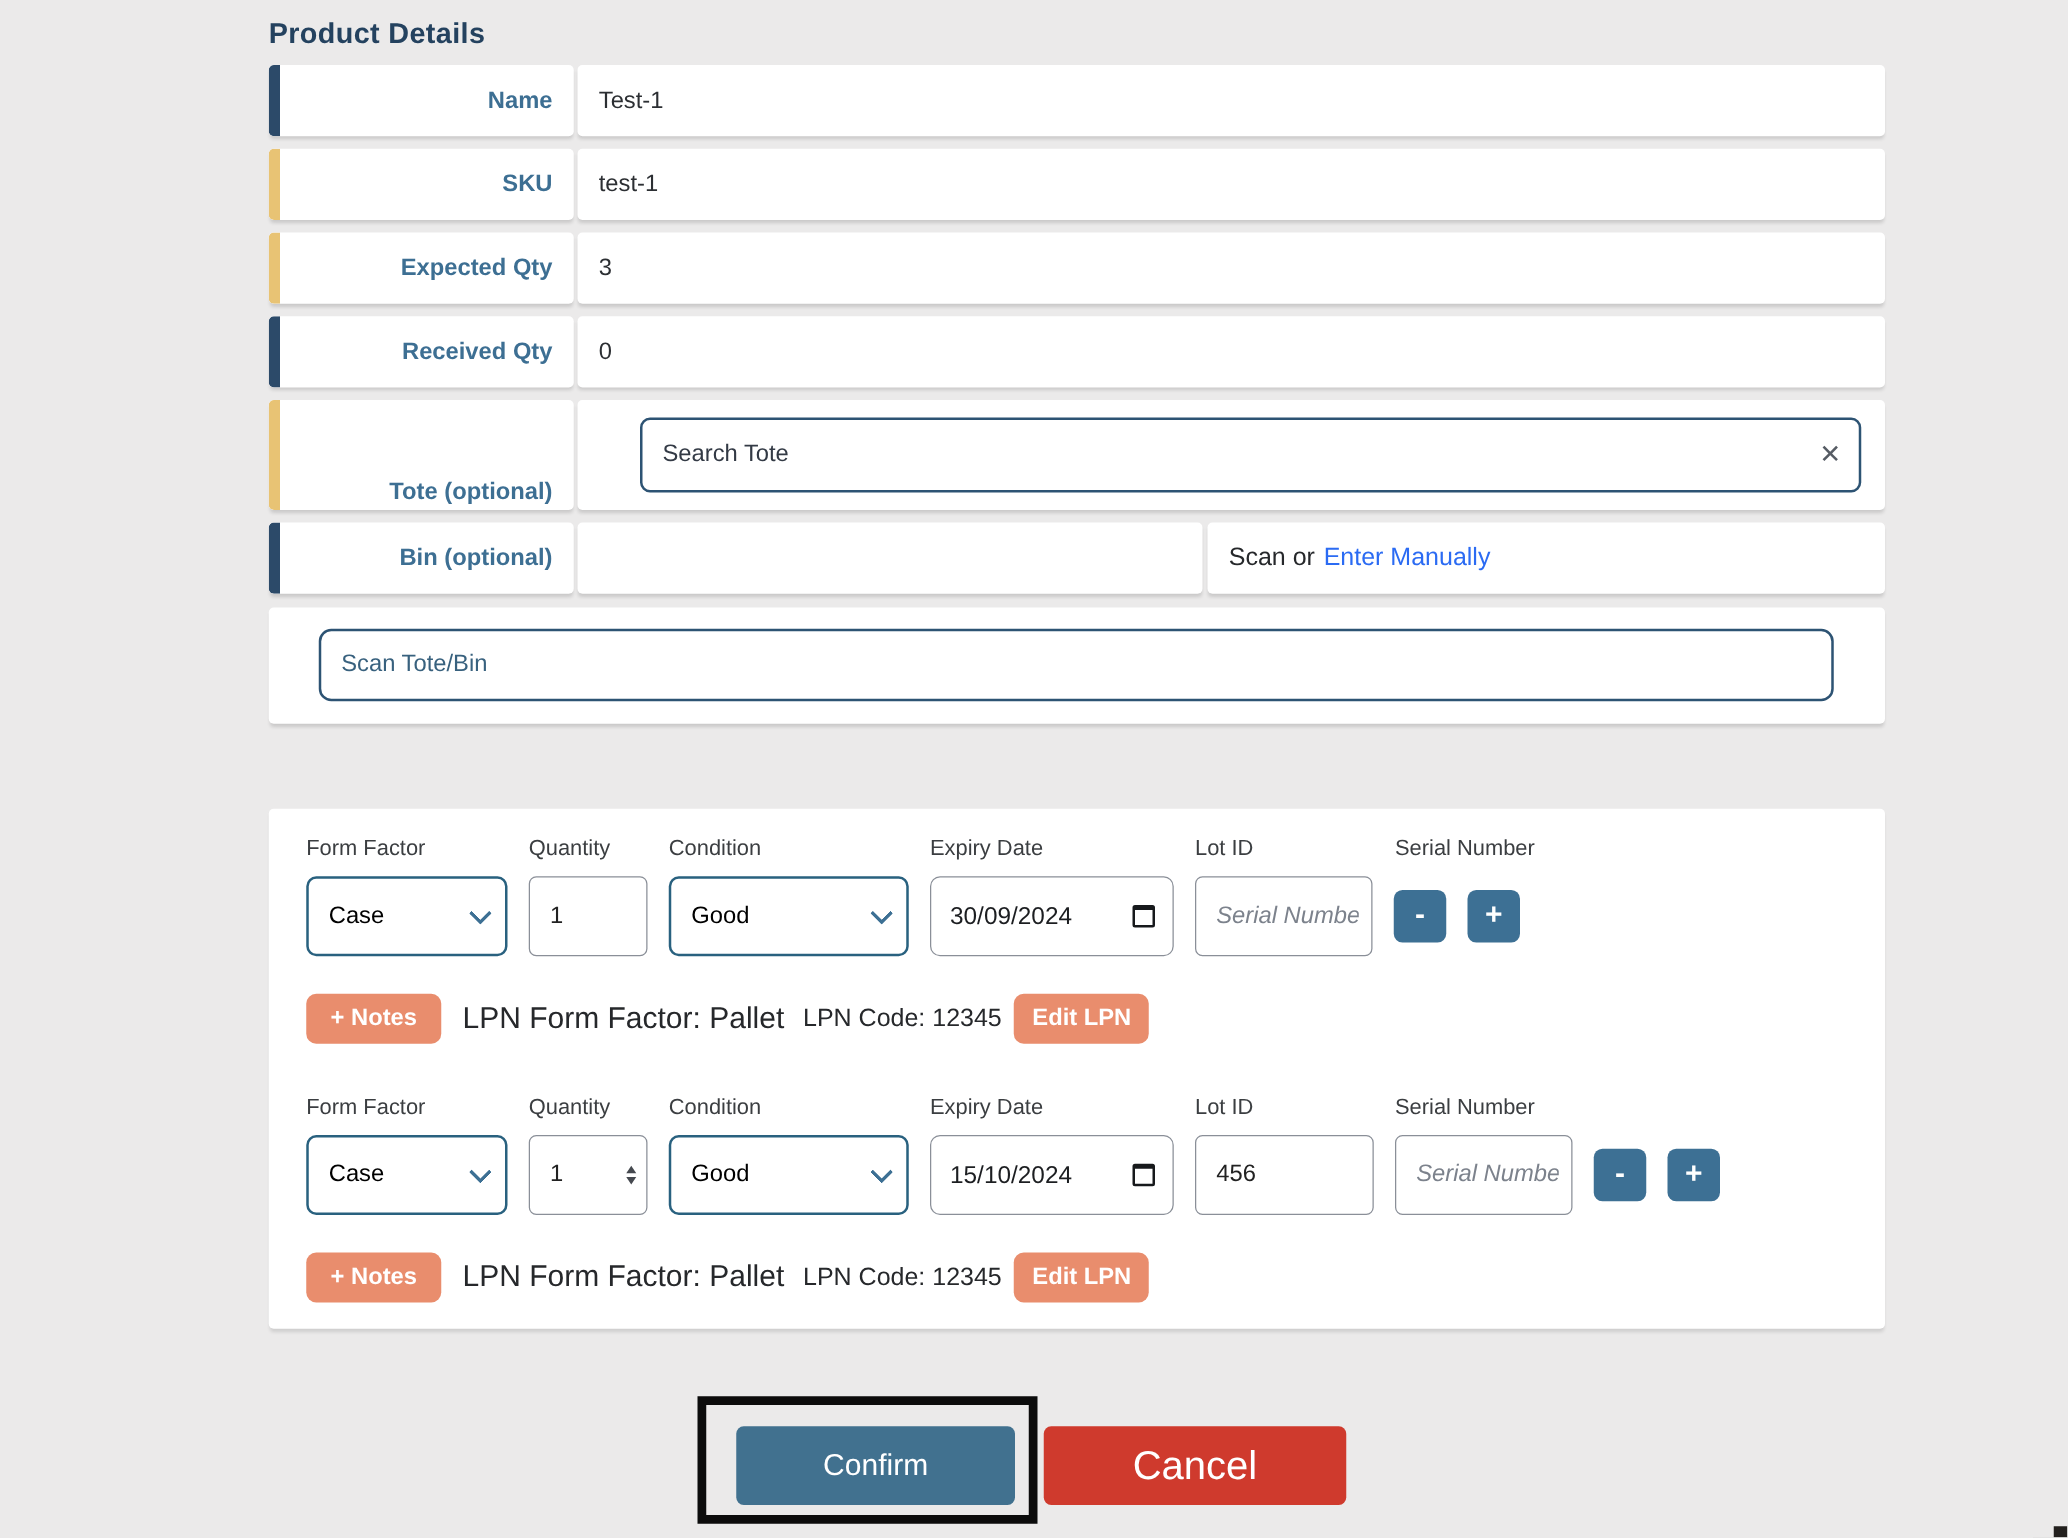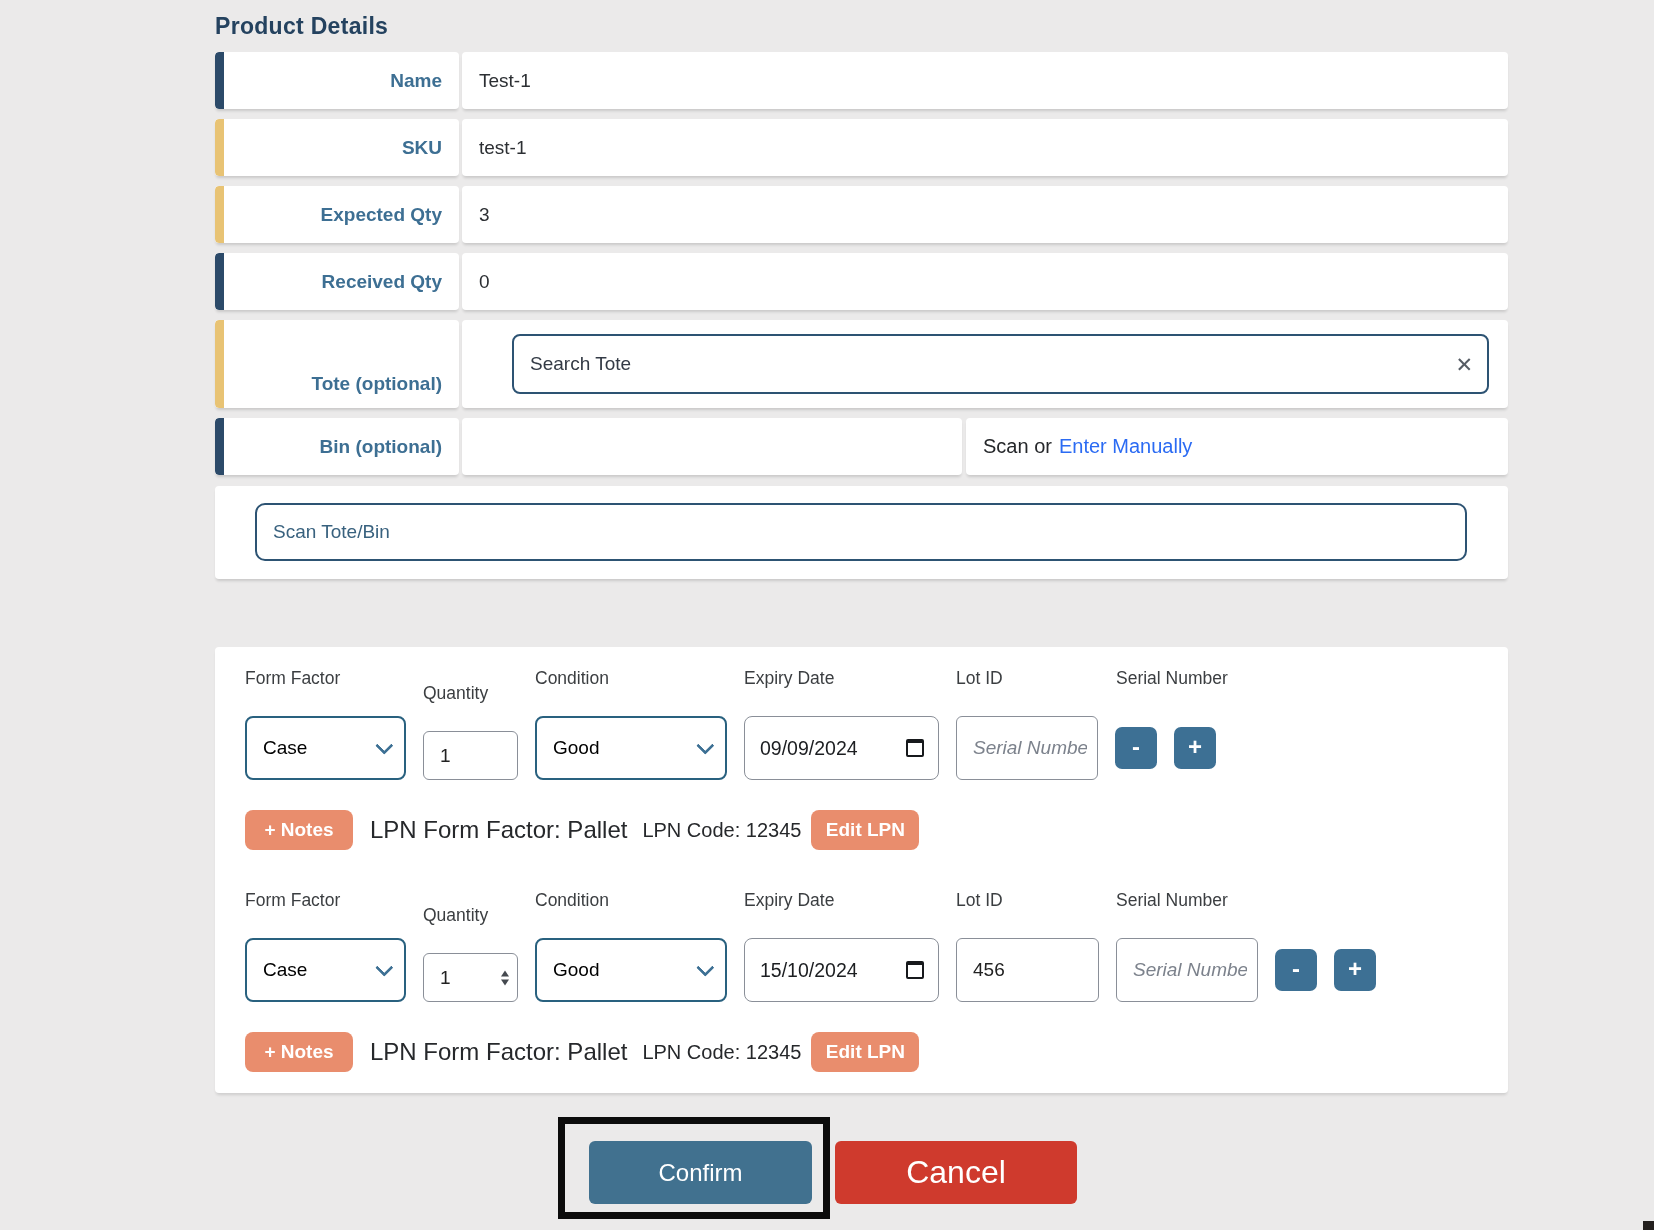--- a/index.html
+++ b/index.html
@@ -20,21 +20,21 @@
   .bar-navy { background:#2c4a69; }
   .bar-yellow { background:#e8c374; }
   .lbl { font-size:19px; font-weight:600; color:#3d6f93; }
   .vc { flex:1; display:flex; align-items:center; padding-left:17px; box-sizing:border-box;
         font-size:19px; color:#2c2f33; font-weight:500; }
 
   .h57 { height:57px; } .h88 { height:88px; }
   .row-name { top:52px; } .row-sku { top:119px; } .row-exp { top:186px; }
   .row-rec { top:253px; } .row-tote { top:320px; } .row-bin { top:418px; }
 
-  .row-tote .lc { align-items:flex-end; padding-bottom:13px; }
+  .row-tote .lc { align-items:flex-end; padding-bottom:3px; }
   .tote-vc { padding:0 19px 0 18px; }
   .tote-wrap { position:relative; flex:1; height:60px;padding-left:32px; }
   .tote-input { width:100%; height:100%; box-sizing:border-box; border:2px solid #2d5373;
         border-radius:8px; font-family:"Liberation Sans",sans-serif; font-size:19px; font-weight:500;
         color:#333a45; padding:0 52px 0 16px; background:#fff; outline:none; }
   .tote-clear { position:absolute; right:16px; top:50%; transform:translateY(-50%);
         font-size:21px; color:#565c64; cursor:pointer; line-height:1; }
 
   .bin-input-cell { width:500px; flex:none; margin-right:1px; }
   .bin-input { width:100%; height:100%; border:none; outline:none; background:transparent;
@@ -49,21 +49,21 @@
         font-size:19px; font-weight:500; color:#38617e; padding:0 16px; outline:none; background:#fff; }
   .scan-input::placeholder { color:#38617e; opacity:1; }
 
   
   .items-panel { position:absolute; left:215px; top:647px; width:1293px; box-sizing:border-box;
         background:#fff; border-radius:4px; padding:21px 0 21px 30px;
         box-shadow:0 3px 3px -1px rgba(0,0,0,.12); }
   .group + .group { margin-top:40px; }
   .cols { display:flex; gap:17px; margin-bottom:13px; }
   .col-l { font-size:17.5px; color:#3b3e41; font-weight:500; line-height:20px; }
-  .w-ff { width:161px; flex:none; } .w-q { width:95px; flex:none;margin-top:15px; } .w-c { width:192px; flex:none; }
+  .w-ff { width:161px; flex:none; } .w-q { width:95px; flex:none; } .w-c { width:192px; flex:none; }
   .w-e { width:195px; flex:none; } .w-l { width:143px; flex:none; } .w-s { width:142px; flex:none; }
   .ctrls { display:flex; gap:17px; height:64px; }
   .sel { border:2px solid #29617f; border-radius:8px; display:flex; align-items:center;
         justify-content:space-between; padding:0 16px; font-size:19px; color:#000000; font-weight:500;
         box-sizing:border-box; background:#fff; cursor:pointer; }
   .chev { width:10px; height:10px; border-right:3px solid #3d7094; border-bottom:3px solid #3d7094;
         transform:rotate(45deg) translateY(-4px); border-radius:1px; flex:none; }
   .inp { border:1px solid #8a8f98; border-radius:6px; font-family:"Liberation Sans",sans-serif;
         font-size:19px; font-weight:500; color:#222; padding:0 10px 0 16px; box-sizing:border-box;
         outline:none; min-width:0; background:#fff; }
@@ -189,21 +189,21 @@
           <span class="chev"></span>
         </div>
         <div class="qty-wrap w-q">
           <input class="inp" type="text" value="1" style="">
         </div>
         <div class="sel w-c">
           <span>Good</span>
           <span class="chev"></span>
         </div>
         <div class="date w-e">
-          <span>09/09/2024</span>
+          <span>30/09/2024</span>
           <span class="cal"></span>
         </div>
         <input class="inp serial w-s" type="text" placeholder="Serial Number" style="">
         <button class="pm">-</button>
         <button class="pm">+</button>
       </div>
       <div class="notes-row">
         <button class="pill notes-btn">+ Notes</button>
         <span class="lpn-ff">LPN Form Factor: Pallet</span>
         <span class="lpn-code">LPN Code: 12345</span>

